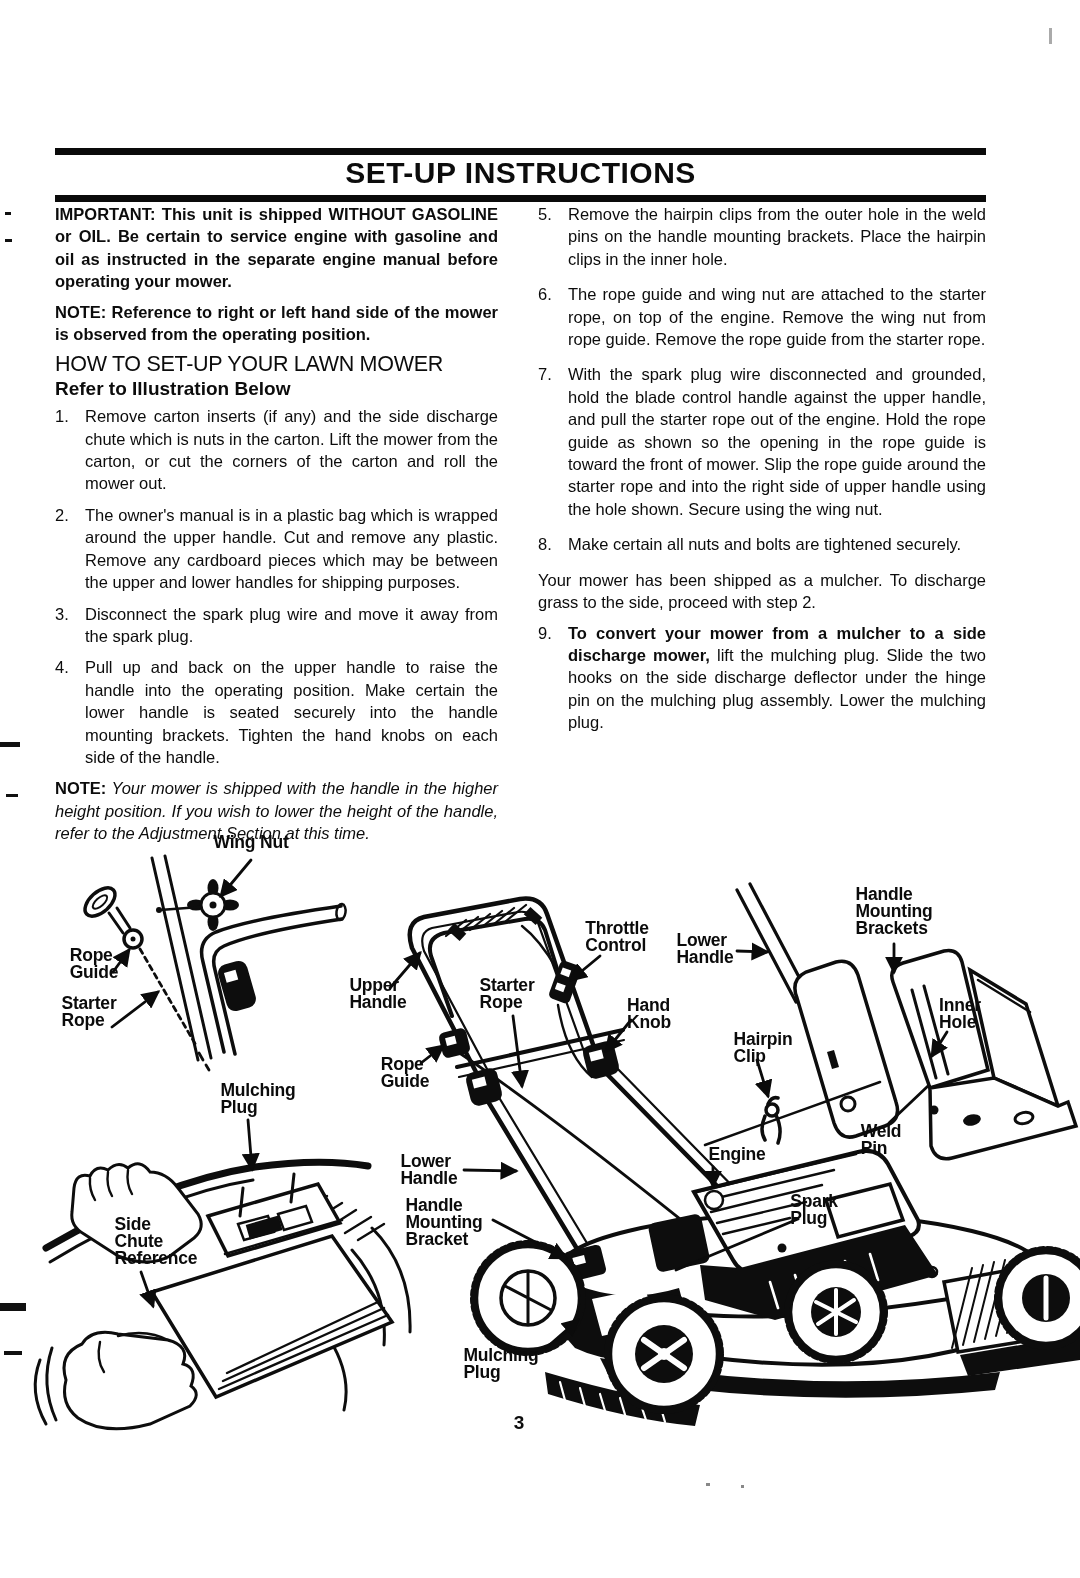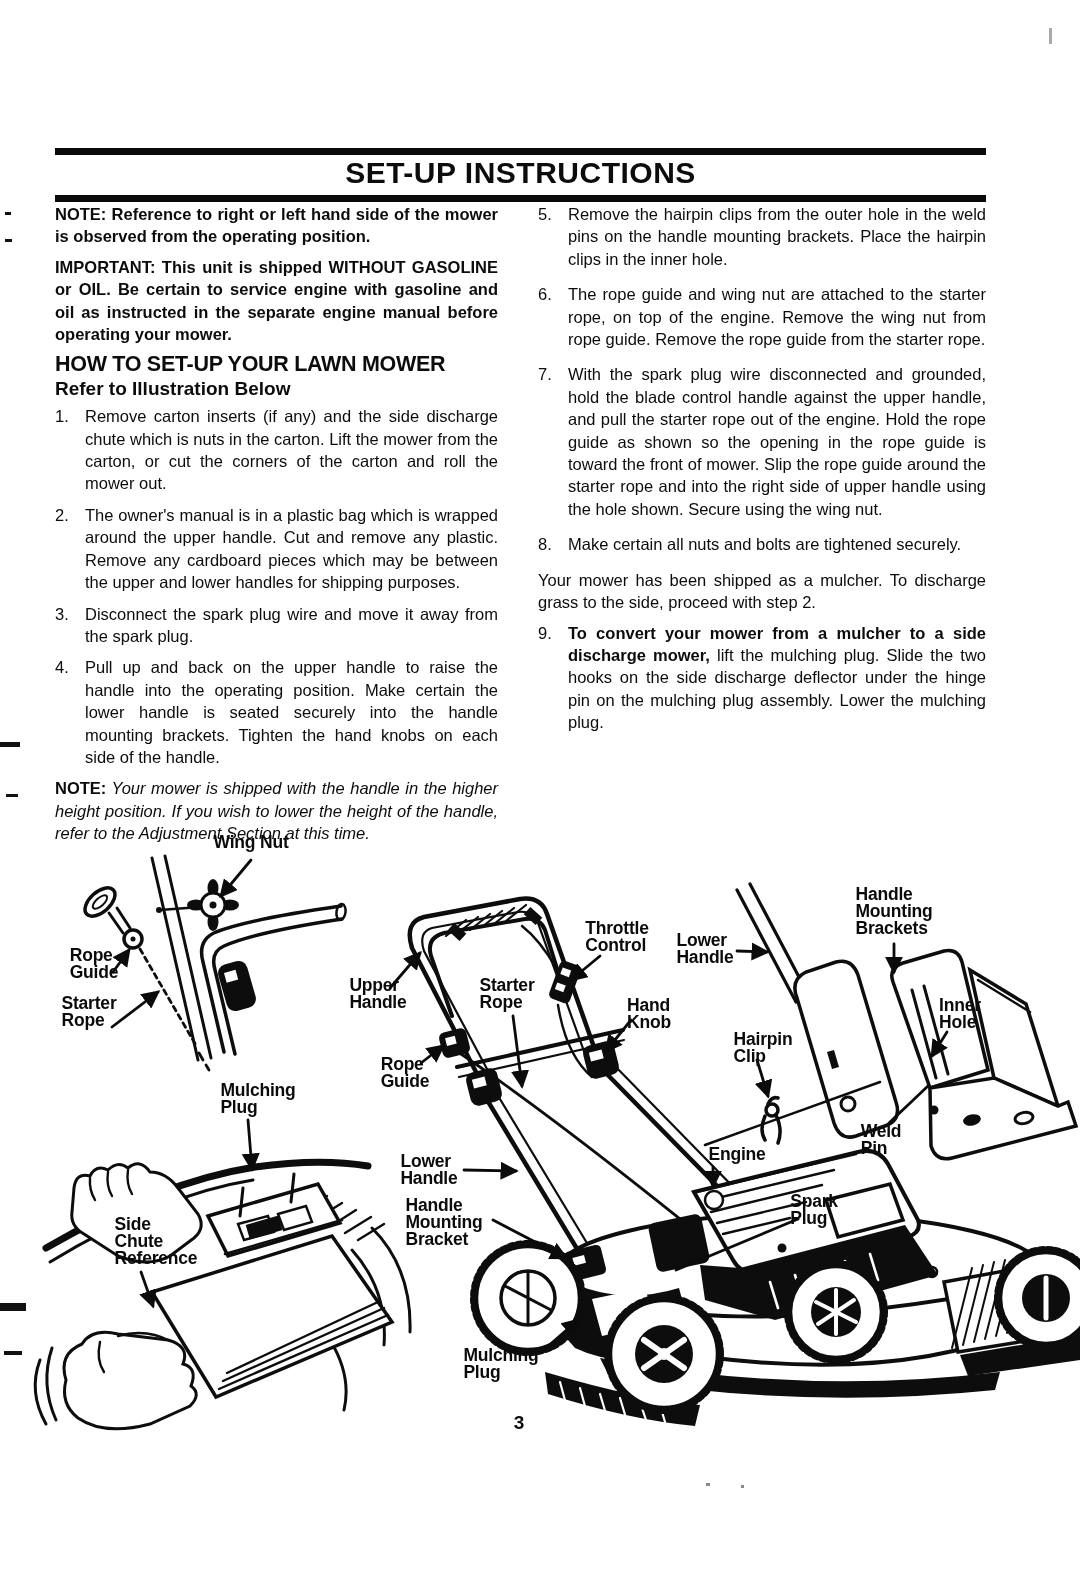--- a/index.html
+++ b/index.html
@@ -6,21 +6,21 @@
   body{width:1080px;height:1578px;background:#fff;position:relative;overflow:hidden;
        font-family:"Liberation Sans",sans-serif;color:#0c0c0c;}
   .rule{position:absolute;left:55px;width:931px;height:7px;background:#0a0a0a}
   #page-title{position:absolute;left:55px;top:156px;width:931px;text-align:center;
     font-size:30px;font-weight:700;letter-spacing:.5px}
   .col{position:absolute;font-size:16.5px;line-height:22.4px}
   .col p{margin:0 0 8px 0}
   .b{font-weight:700}
   .i{font-style:italic}
   .j{text-align:justify}
-  h2{font-size:21.5px;font-weight:700;margin:5px 0 2px 0;letter-spacing:-.3px}
+  h2{font-size:21.5px;font-weight:400;margin:5px 0 2px 0;letter-spacing:-.3px}
   h3{font-size:19px;font-weight:700;margin:0 0 5px 0}
   .step{display:flex;margin:0 0 9px 0}
   .rc .step{margin:0 0 13px 0}
   .num{width:30px;flex:0 0 30px}
   .stext{flex:1;text-align:justify}
   .note2{line-height:22.4px}
   #illus{position:absolute;left:0;top:820px;width:1080px;height:648px}
   #illus svg{position:absolute;left:0;top:0}
   .lbl{position:absolute;transform:translateX(-50%);white-space:pre-line;text-align:left;
        font-weight:700;font-size:17.5px;line-height:16.8px;letter-spacing:-.2px;color:#0b0b0b}
@@ -29,22 +29,22 @@
     font-size:19px;font-weight:700}
 </style>
 </head>
 <body>
 
 <div class="rule" style="top:148px"></div>
 <div id="page-title">SET-UP INSTRUCTIONS</div>
 <div class="rule" style="top:195px"></div>
 
 <div class="col" style="left:55px;top:203px;width:443px">
+  <p class="b j">IMPORTANT: This unit is shipped WITHOUT GASOLINE or OIL. Be certain to service engine with gasoline and oil as instructed in the separate engine manual before operating your mower.</p>
   <p class="b j">NOTE: Reference to right or left hand side of the mower is observed from the operating position.</p>
-  <p class="b j">IMPORTANT: This unit is shipped WITHOUT GASOLINE or OIL. Be certain to service engine with gasoline and oil as instructed in the separate engine manual before operating your mower.</p>
   <h2>HOW TO SET-UP YOUR LAWN MOWER</h2>
   <h3>Refer to Illustration Below</h3>
   <div class="step">
     <span class="num">1.</span>
     <span class="stext">Remove carton inserts (if any) and the side discharge chute which is nuts in the carton. Lift the mower from the carton, or cut the corners of the carton and roll the mower out.</span>
   </div>
   <div class="step">
     <span class="num">2.</span>
     <span class="stext">The owner's manual is in a plastic bag which is wrapped around the upper handle. Cut and remove any plastic. Remove any cardboard pieces which may be between the upper and lower handles for shipping purposes.</span>
   </div>

